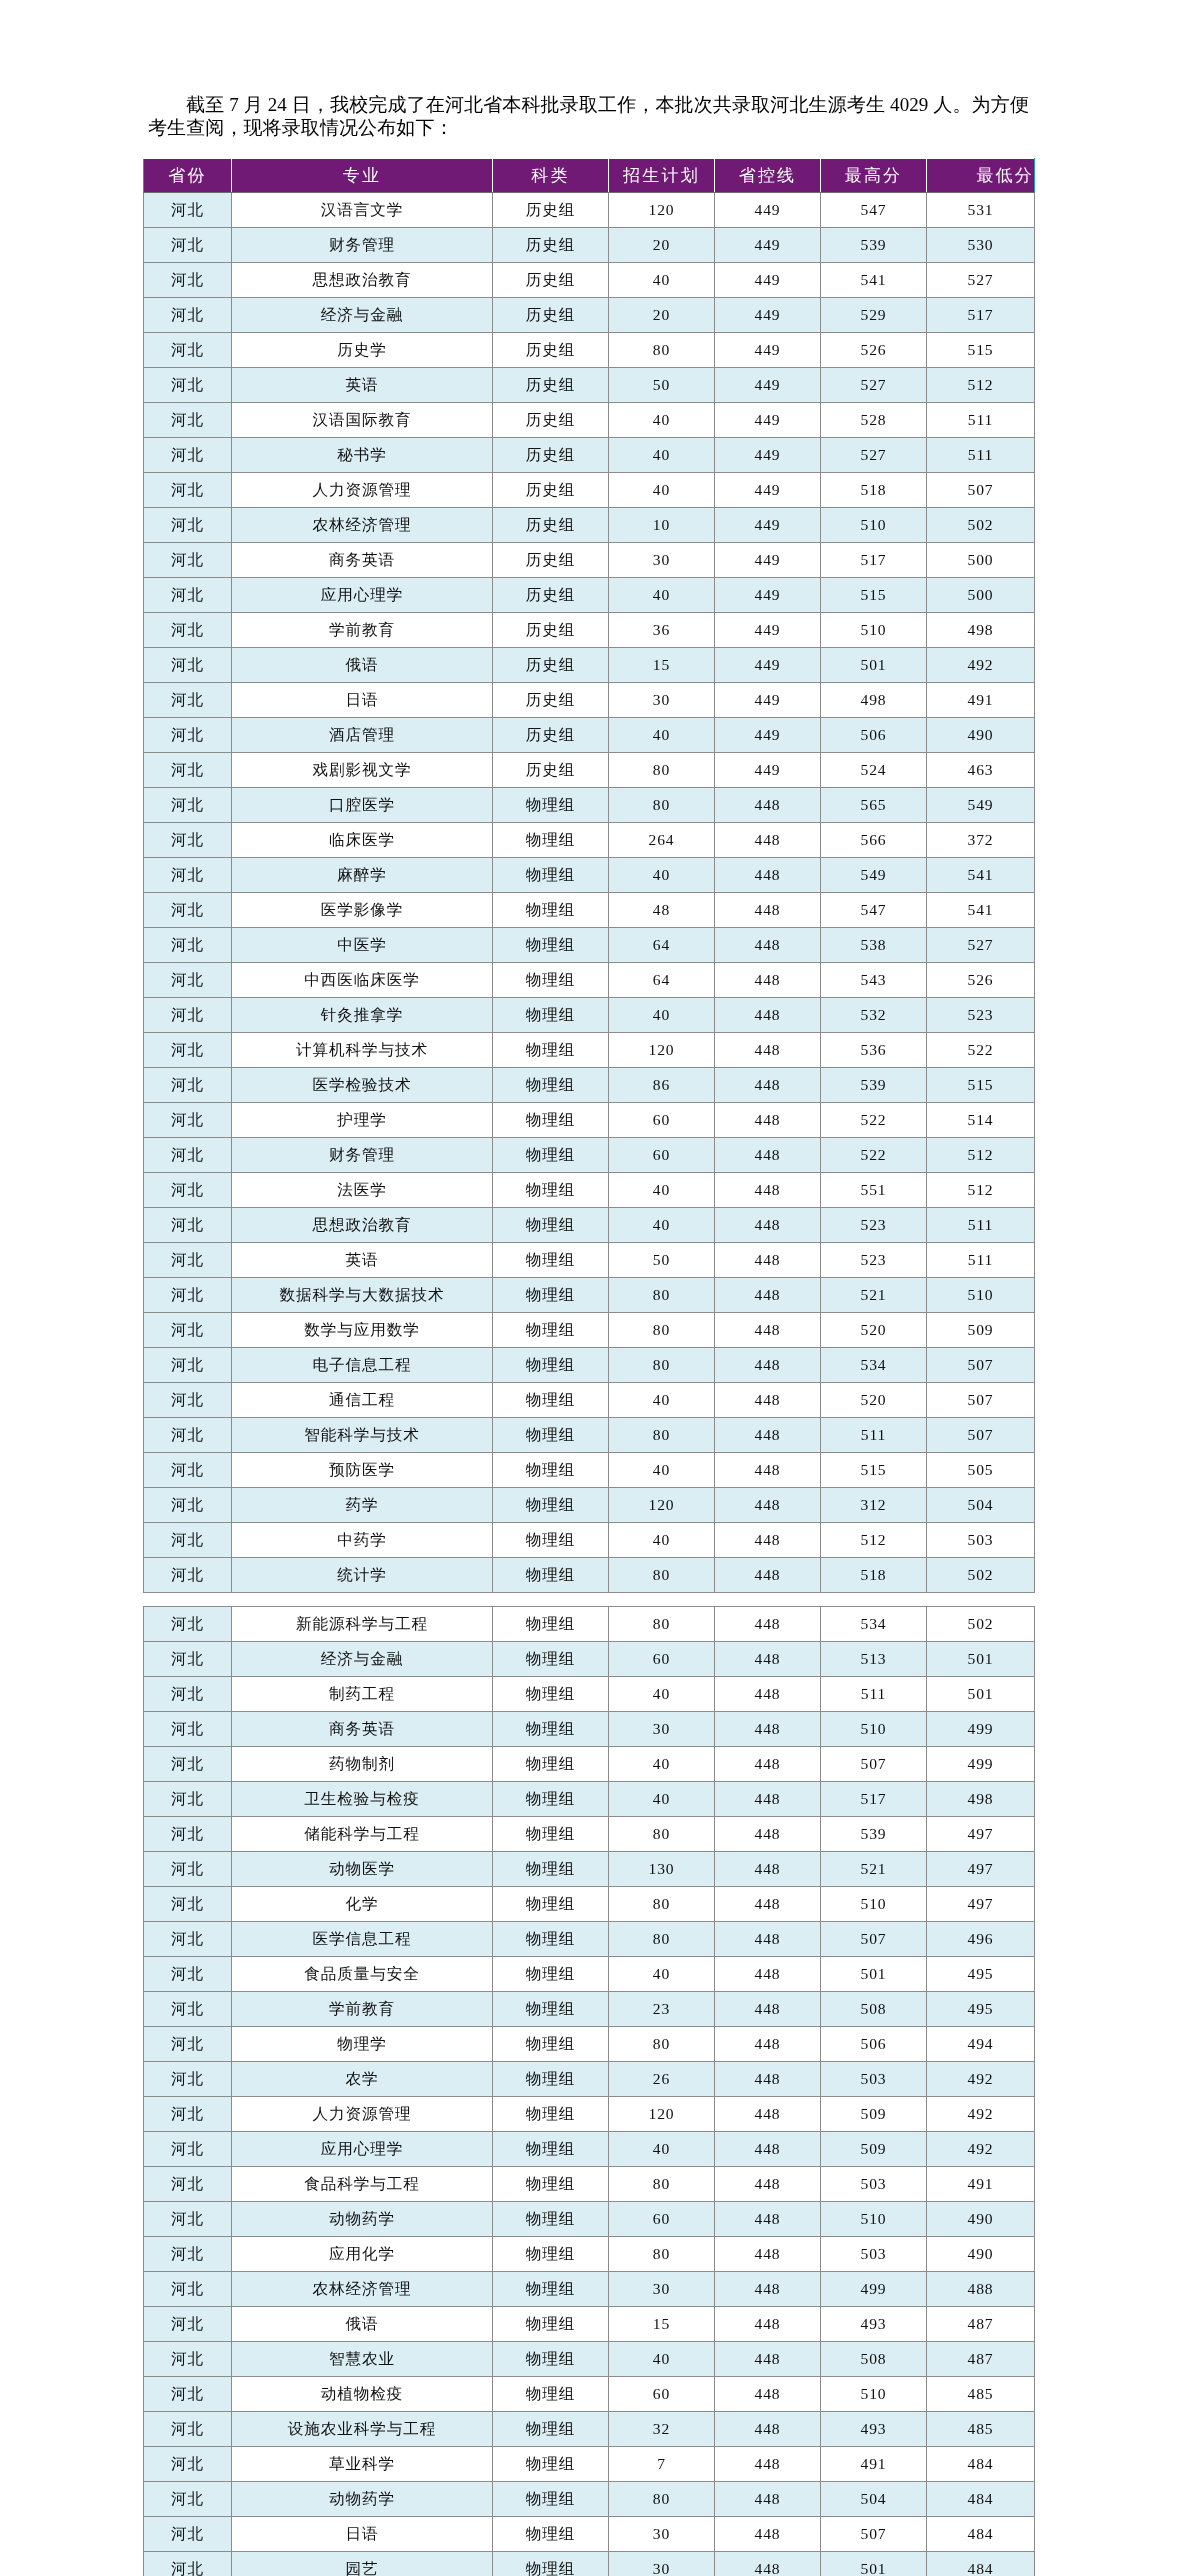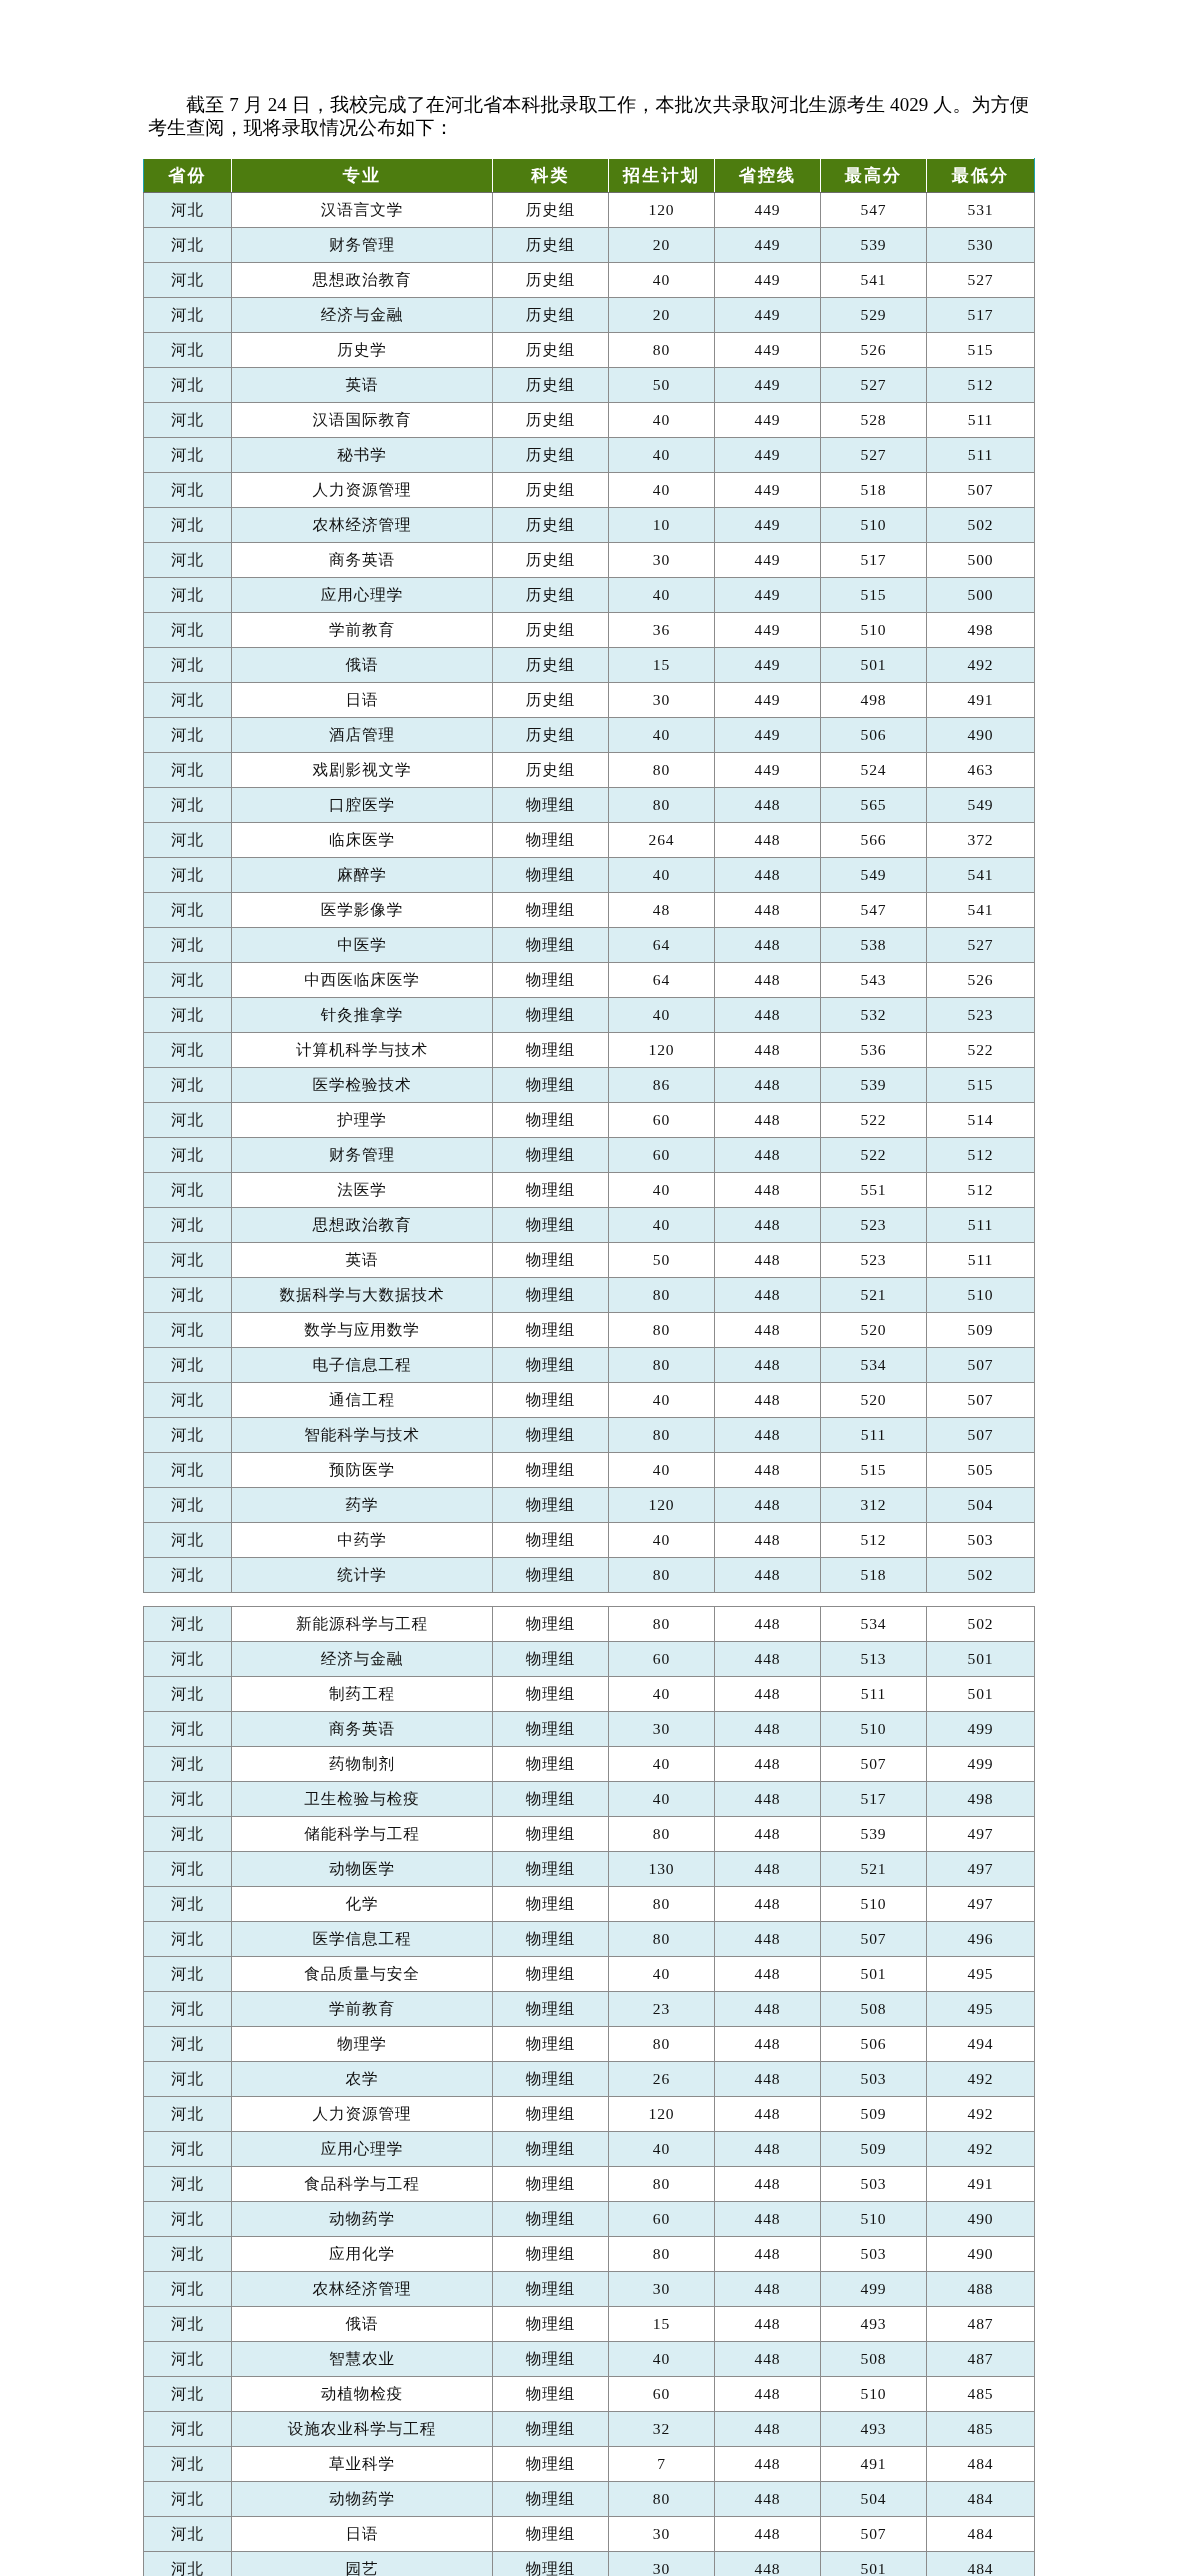--- a/index.html
+++ b/index.html
@@ -49,35 +49,35 @@
   }
   table.score-table col.c-prov  { width: 88px; }
   table.score-table col.c-major { width: 261px; }
   table.score-table col.c-kelei { width: 116px; }
   table.score-table col.c-plan  { width: 106px; }
   table.score-table col.c-line  { width: 106px; }
   table.score-table col.c-high  { width: 106px; }
   table.score-table col.c-low   { width: 108px; }
 
   table.score-table th {
-    background: #4d7c0f;
+    background: #701a75;
     color: #ffffff;
-    font-weight: 700;
+    font-weight: 400;
     font-size: 17px;
     height: 33px;
     text-align: center;
     vertical-align: middle;
     letter-spacing: 2.2px;
     border: 0.7px solid #ffffff;
     border-bottom: 0.7px solid #6d6d6d;
     padding: 0;
     font-family: "Liberation Serif", "DejaVu Serif", serif;
   }
   table.score-table th.first-h { border-left: 0.7px solid #1ba2ae; }
-  table.score-table th.last-h  { border-right: 0.7px solid #1ba2ae; }
+  table.score-table th.last-h  { border-right: 0.7px solid #1ba2ae; text-align: right; }
 
   table.score-table td {
     height: 34px;
     text-align: center;
     vertical-align: middle;
     border: 0.7px solid #8b8b8b;
     padding: 0 1.5px;
     font-size: 15.6px;
     line-height: 1.1;
     letter-spacing: 0.9px;

